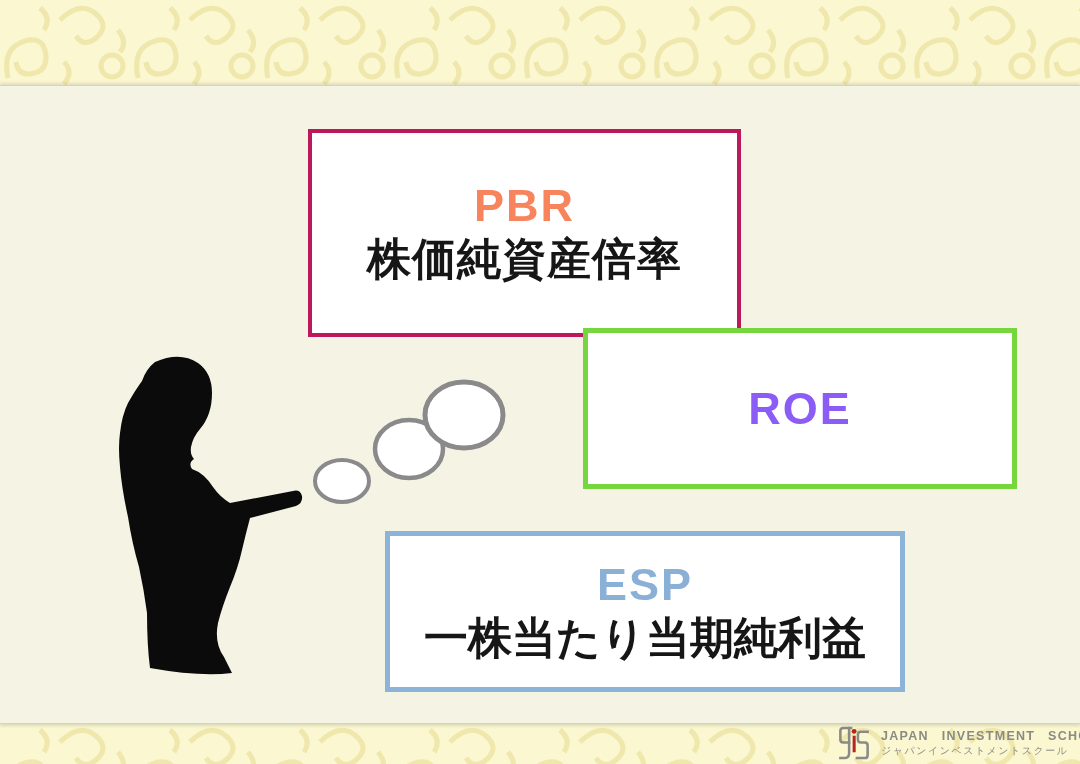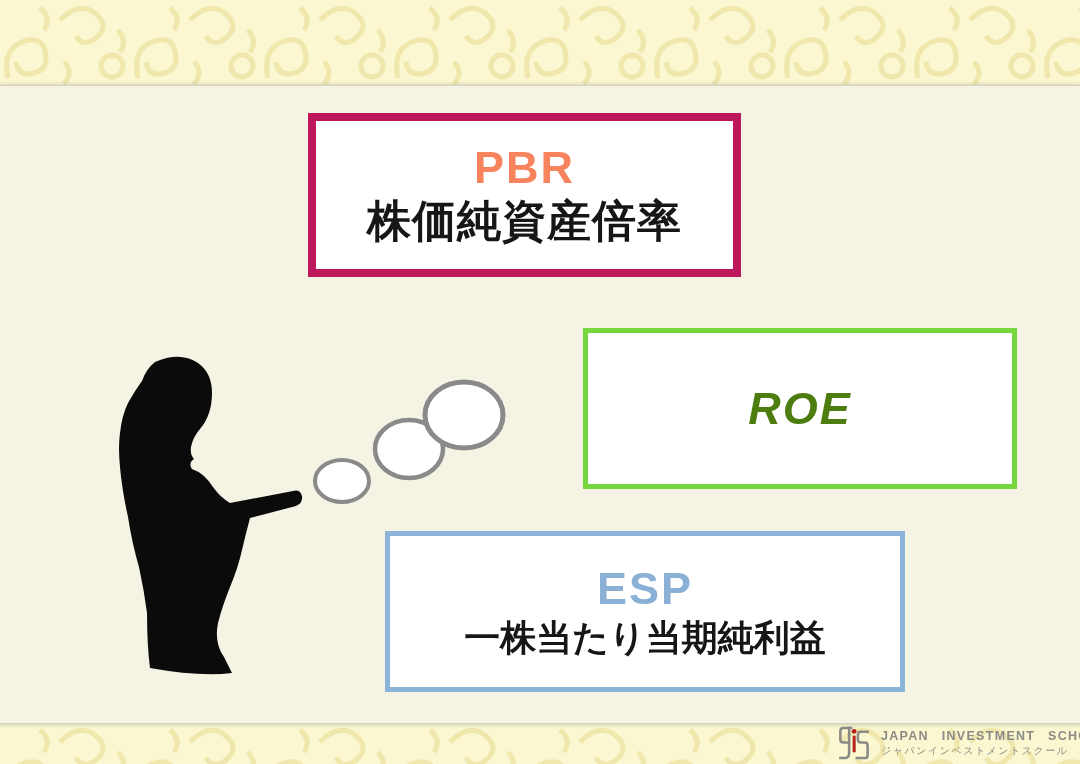--- a/index.html
+++ b/index.html
@@ -19,34 +19,34 @@
     background:#F5F4E4;
     border-top:1px solid #D6D3C3;border-bottom:1px solid #D6D3C3;
     box-shadow:0 -2px 3px rgba(0,0,0,.10), 0 2px 3px rgba(0,0,0,.12);
   }
   
   .card{
     position:absolute;z-index:2;background:#FFFFFF;
     display:flex;flex-direction:column;align-items:center;justify-content:center;
     gap:8px;box-sizing:border-box;text-align:center;
   }
-  .card-pbr{left:308px;top:113px;width:433px;height:164px;border:8px solid #be185d;}
+  .card-pbr{left:308px;top:129px;width:433px;height:208px;border:4px solid #be185d;}
   .card-roe{left:583px;top:328px;width:434px;height:161px;border:5px solid #76D63E;}
   .card-esp{left:385px;top:531px;width:520px;height:161px;border:5px solid #8CB4D8;}
   .card-abbr{
     font-size:45px;font-weight:800;line-height:1;letter-spacing:2px;
   }
   .card-pbr .card-abbr{color:#F8845E;}
-  .card-roe .card-abbr{color:#4d7c0f;font-style:italic;}
+  .card-roe .card-abbr{color:#8b5cf6;}
   .card-esp .card-abbr{color:#8AB0D6;}
   .card-name{
     font-size:44px;font-weight:800;line-height:1.05;color:#161616;
     letter-spacing:1px;white-space:nowrap;
   }
-  .card-esp .card-name{font-size:36px;letter-spacing:0;}
+  .card-esp .card-name{font-size:44px;letter-spacing:0;}
   
   .illustration{position:absolute;left:110px;top:355px;z-index:2;}
   
   .logo{
     position:absolute;left:836px;top:722px;height:42px;z-index:2;
     display:flex;align-items:center;gap:9px;
   }
   .logo-mark{flex:0 0 auto;}
   .logo-text{display:flex;flex-direction:column;gap:1px;}
   .logo-en{

